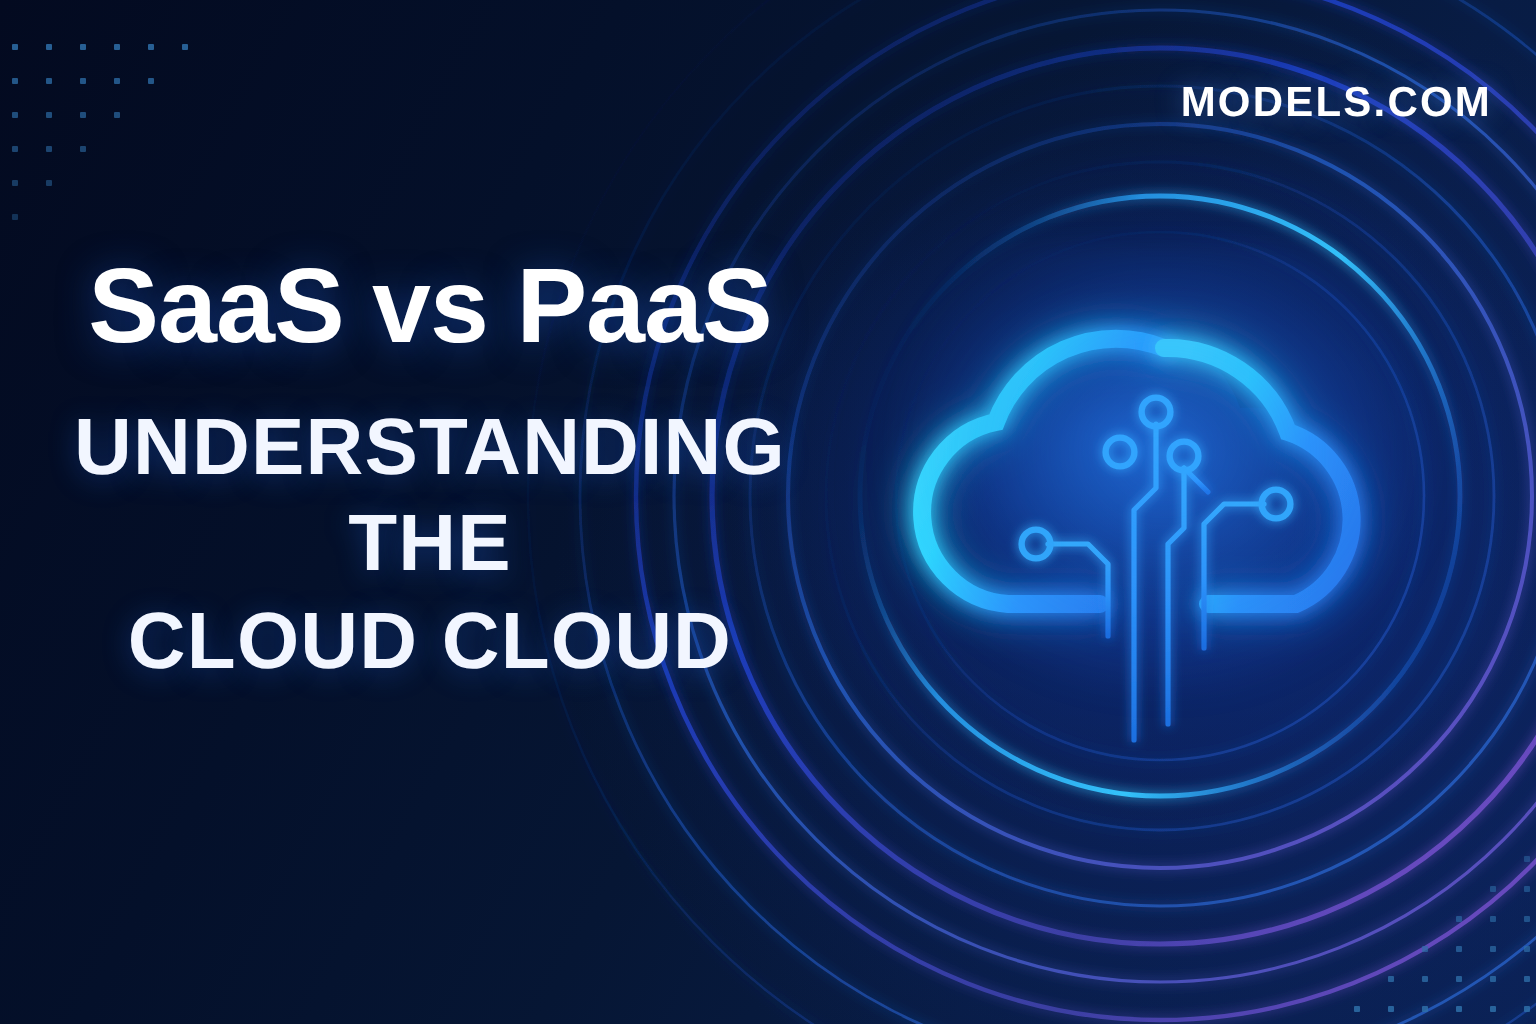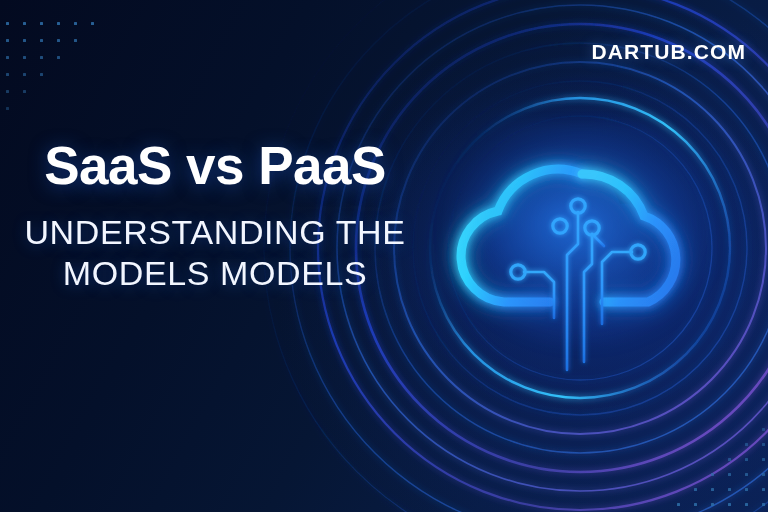--- a/index.html
+++ b/index.html
@@ -52,27 +52,27 @@
     top: 126px;
     width: 430px;
     text-align: center;
   }
   .title {
     color: #ffffff;
     font-size: 53px;
     font-weight: bold;
     line-height: 1.05;
     letter-spacing: -0.5px;
-    margin: 12px;
+    margin: 0;
     text-shadow: 0 2px 18px rgba(30,90,200,0.55);
   }
   .subtitle {
     color: #f2f6ff;
-    font-size: 34px;
-    font-weight: normal;
+    font-size: 40px;
+    font-weight: bold;
     line-height: 1.22;
     letter-spacing: 0.6px;
     margin: 18px 0 0 0;
     text-shadow: 0 2px 14px rgba(30,90,200,0.45);
   }
 
   
   .cloudwrap {
     position: absolute;
     left: 432px;
@@ -186,29 +186,29 @@
       <div class="dot" style="left: 711px; top: 488px; background: rgb(46, 110, 168); opacity: 0.78;"></div>
       <div class="dot" style="left: 694px; top: 488px; background: rgb(46, 110, 168); opacity: 0.78;"></div>
       <div class="dot" style="left: 762px; top: 503px; background: rgb(46, 110, 168); opacity: 0.85;"></div>
       <div class="dot" style="left: 745px; top: 503px; background: rgb(46, 110, 168); opacity: 0.85;"></div>
       <div class="dot" style="left: 728px; top: 503px; background: rgb(46, 110, 168); opacity: 0.85;"></div>
       <div class="dot" style="left: 711px; top: 503px; background: rgb(46, 110, 168); opacity: 0.85;"></div>
       <div class="dot" style="left: 694px; top: 503px; background: rgb(46, 110, 168); opacity: 0.85;"></div>
       <div class="dot" style="left: 677px; top: 503px; background: rgb(46, 110, 168); opacity: 0.85;"></div>
     </div>
 
-  <div class="logo">DARTUB.COM</div>
+  <div class="logo">MODELS.COM</div>
 
   <div class="titlewrap">
     <div class="title">
       <span>SaaS vs PaaS</span><br>
     </div>
     <div class="subtitle">
       <span>UNDERSTANDING THE</span><br>
-      <span>MODELS MODELS</span>
+      <span>CLOUD CLOUD</span>
     </div>
   </div>
 
   <div class="cloudwrap">
     <div class="cloudglow"></div>
     <svg width="300" height="300" viewBox="0 0 300 300">
       <defs>
         <linearGradient id="gCloud" x1="0" y1="0.25" x2="1" y2="0.85">
           <stop offset="0%" stop-color="#3fe0ff"></stop>
           <stop offset="28%" stop-color="#2fd8ff"></stop>

